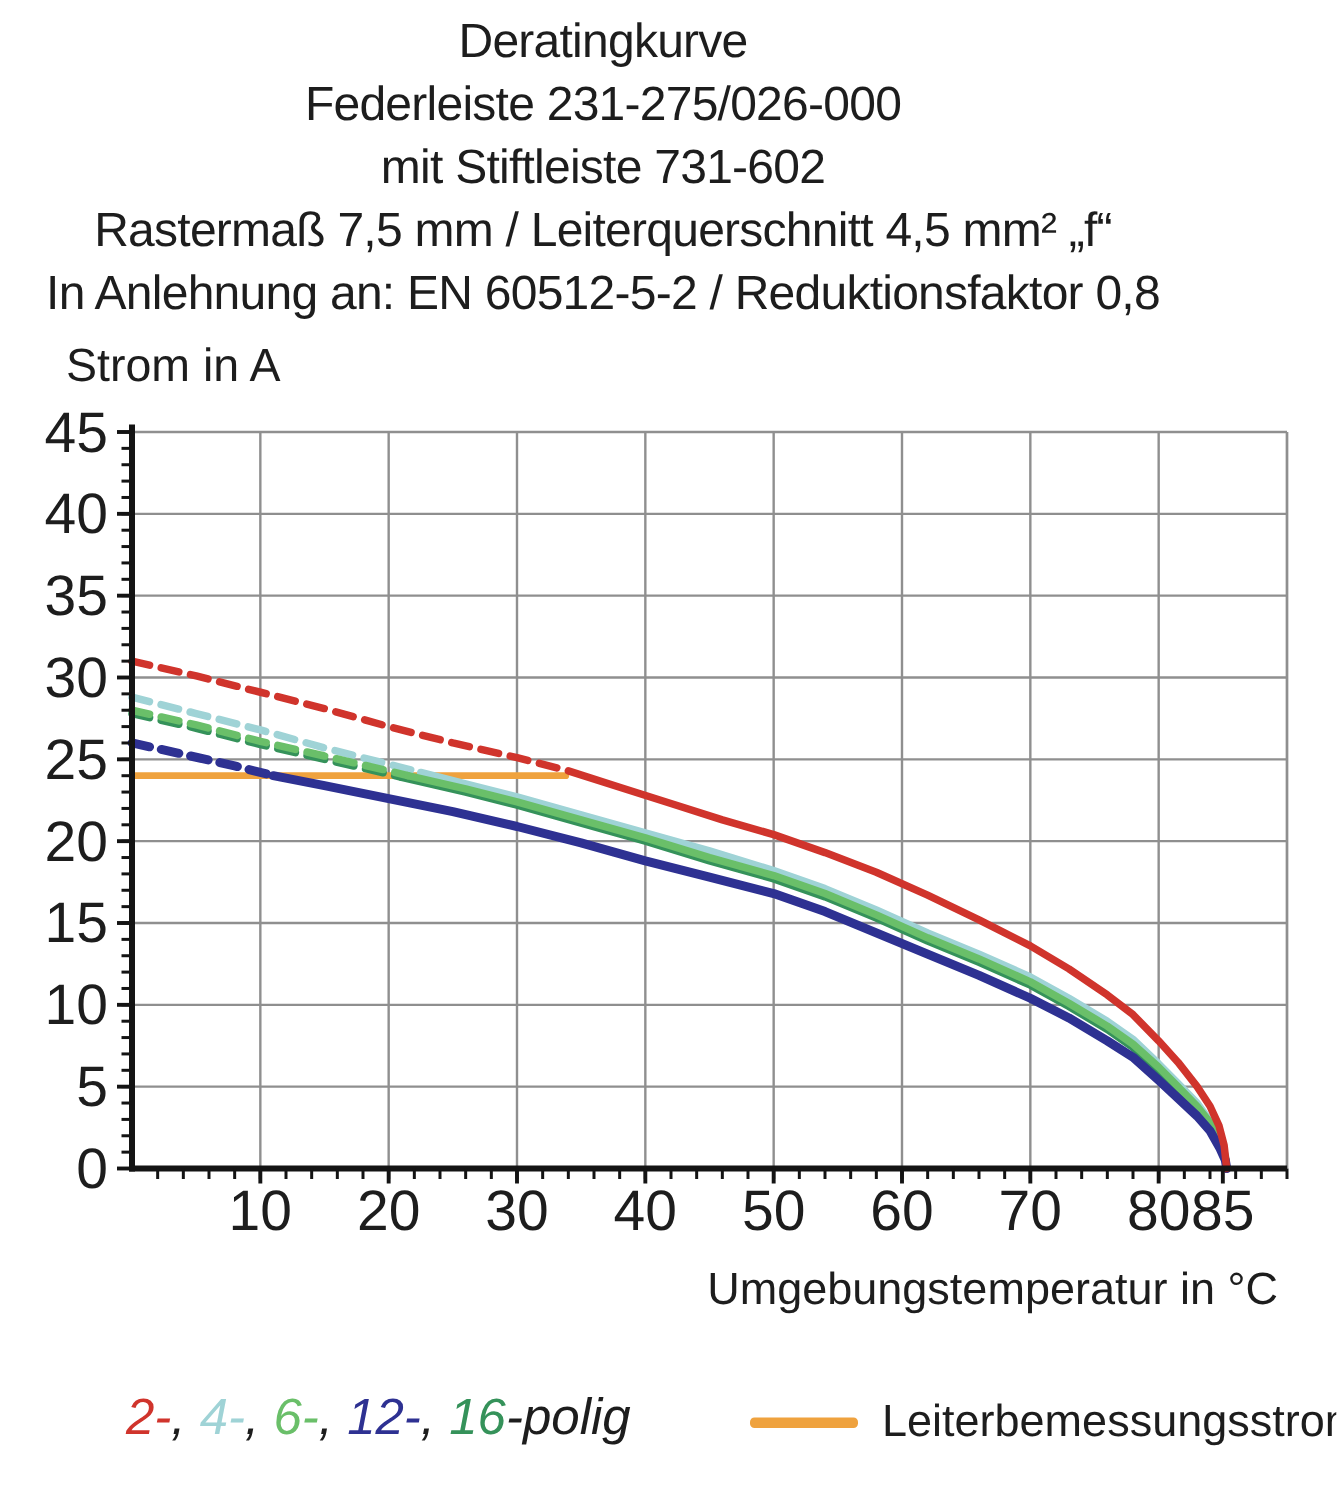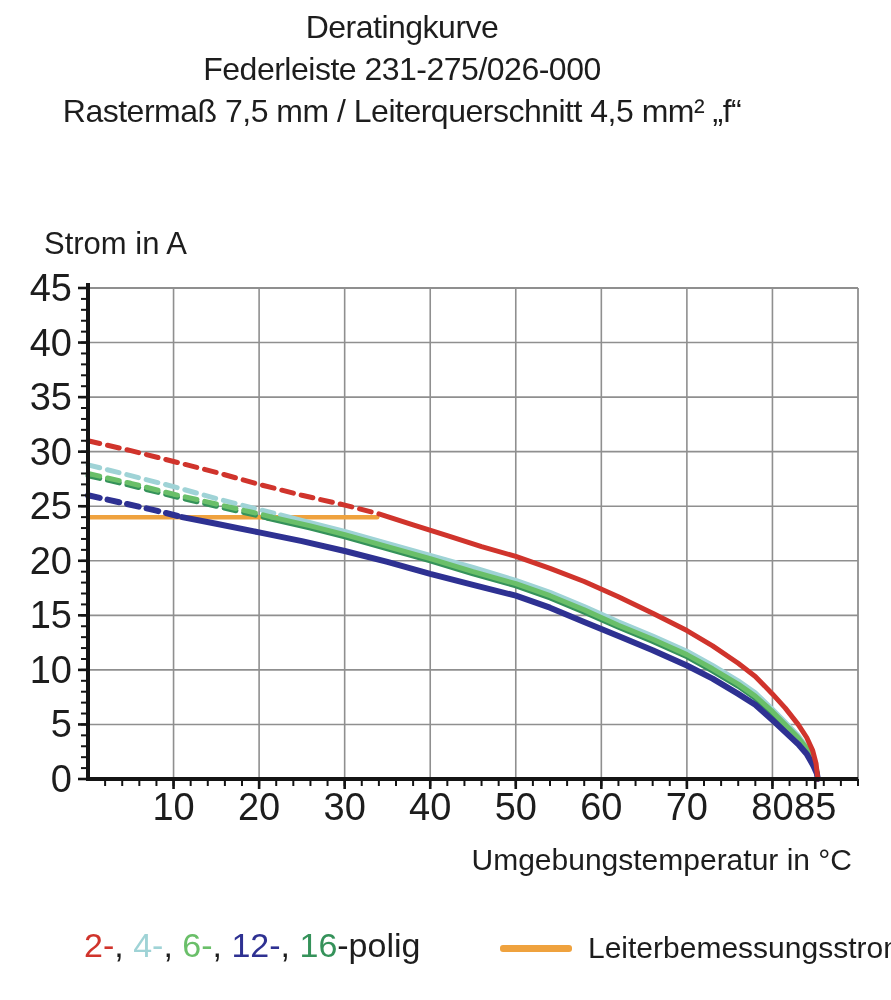--- a/index.html
+++ b/index.html
@@ -3,34 +3,36 @@
 <meta charset="utf-8">
 <style>
   html,body{margin:0;padding:0;background:#ffffff;}
   #page{position:relative;width:891px;height:1000px;background:#ffffff;overflow:hidden;
         font-family:"Liberation Sans",sans-serif;color:#1d1d1d;}
   #titleblock{position:absolute;left:0;top:6px;width:804px;text-align:center;}
   #titleblock .tline{font-size:32px;line-height:42px;letter-spacing:-0.5px;color:#1d1d1d;white-space:nowrap;}
   #chart-svg{position:absolute;left:0;top:0;width:891px;height:1000px;}
   #ylabel{position:absolute;left:44px;top:226px;font-size:31px;color:#1d1d1d;white-space:nowrap;}
   #xlabel{position:absolute;right:39px;top:843px;font-size:30px;color:#1d1d1d;white-space:nowrap;}
-  #legend-poles{position:absolute;left:84px;top:926px;font-size:34px;white-space:nowrap;}
+  #legend-poles{position:absolute;left:84px;top:926px;font-size:34px;white-space:nowrap;font-style:italic;}
   #legend-rated{position:absolute;left:500px;top:926px;height:44px;display:flex;align-items:center;}
   #rated-swatch{width:72px;height:7px;border-radius:3px;margin-right:16px;background:#efa23e;}
   #rated-label{font-size:30px;color:#1d1d1d;white-space:nowrap;}
 </style>
 </head>
 <body>
 
 <div id="page">
 
   <div id="titleblock">
     <div class="tline">Deratingkurve</div>
     <div class="tline">Federleiste 231-275/026-000</div>
+    <div class="tline">mit Stiftleiste 731-602</div>
     <div class="tline">Rastermaß 7,5 mm / Leiterquerschnitt 4,5 mm² „f“</div>
+    <div class="tline">In Anlehnung an: EN 60512-5-2 / Reduktionsfaktor 0,8</div>
   </div>
 
   <svg id="chart-svg" viewBox="0 0 891 1000">
       <line x1="173.55555555555554" y1="288" x2="173.55555555555554" y2="779" stroke="#8f8f8f" stroke-width="1.6"></line>
       <line x1="259.1111111111111" y1="288" x2="259.1111111111111" y2="779" stroke="#8f8f8f" stroke-width="1.6"></line>
       <line x1="344.6666666666667" y1="288" x2="344.6666666666667" y2="779" stroke="#8f8f8f" stroke-width="1.6"></line>
       <line x1="430.22222222222223" y1="288" x2="430.22222222222223" y2="779" stroke="#8f8f8f" stroke-width="1.6"></line>
       <line x1="515.7777777777778" y1="288" x2="515.7777777777778" y2="779" stroke="#8f8f8f" stroke-width="1.6"></line>
       <line x1="601.3333333333334" y1="288" x2="601.3333333333334" y2="779" stroke="#8f8f8f" stroke-width="1.6"></line>
       <line x1="686.8888888888889" y1="288" x2="686.8888888888889" y2="779" stroke="#8f8f8f" stroke-width="1.6"></line>

